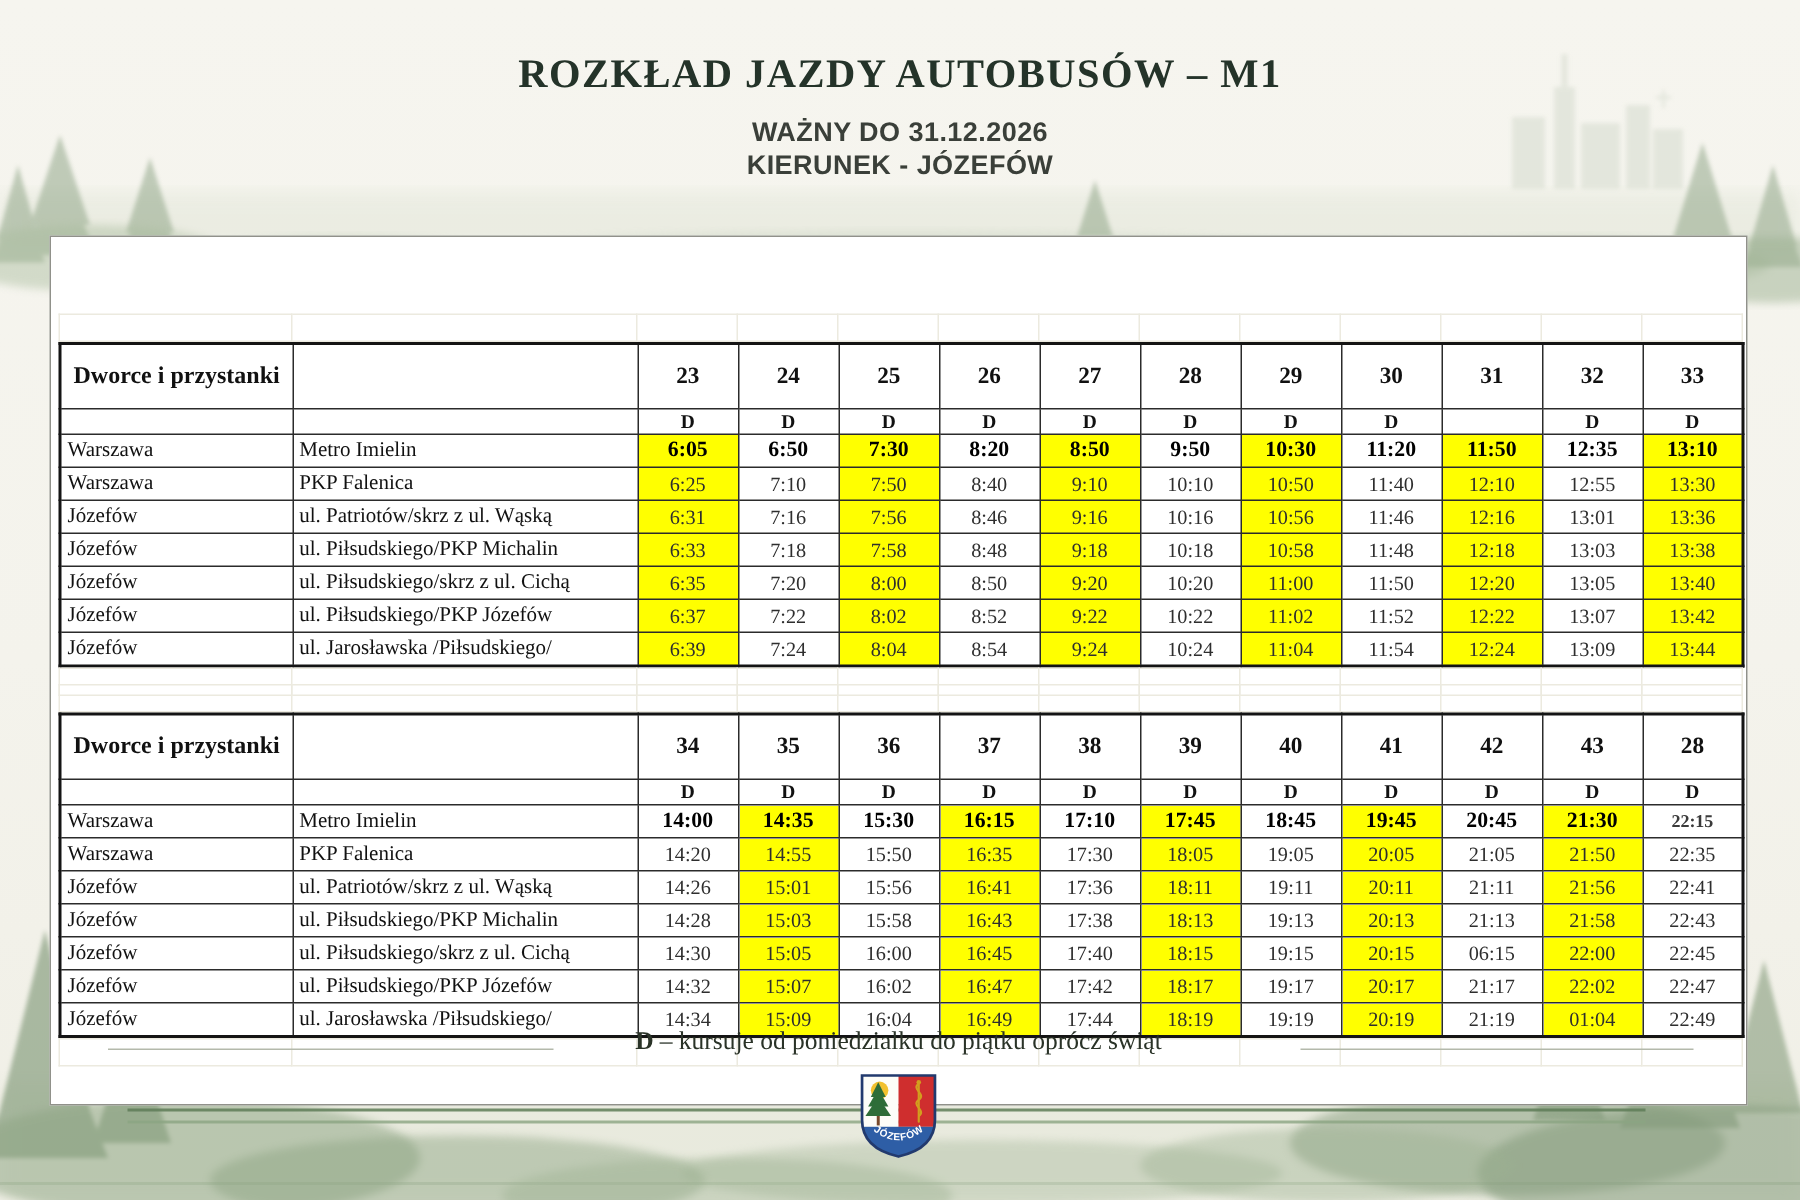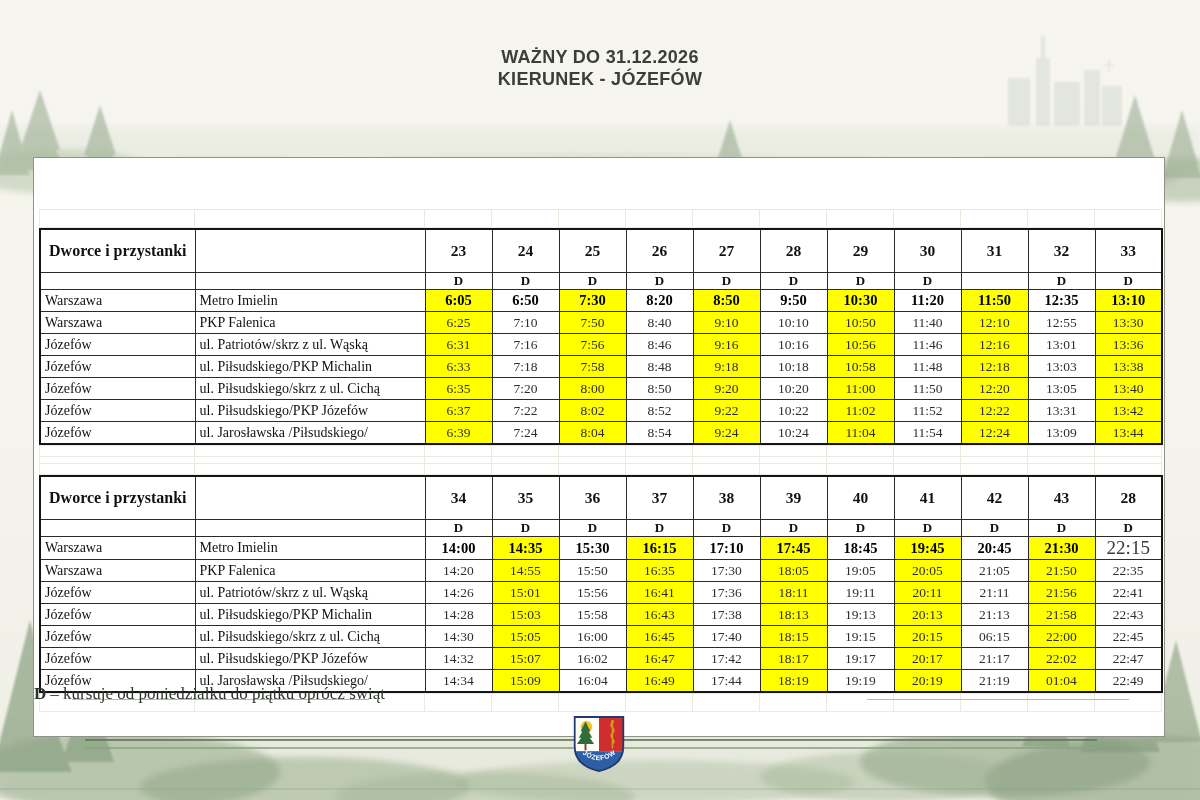--- a/index.html
+++ b/index.html
@@ -22,24 +22,24 @@
   table.ghost td{height:15px;border:1px solid #eceadf;background:transparent;}
   table.main{border:2px solid #141414;}
   table.main td{border:1px solid #2b2b2b;text-align:center;padding:0;overflow:hidden;
         white-space:nowrap;color:#111;font-family:"Liberation Serif","DejaVu Serif",serif;}
   tr.hrow td{height:42px;font-weight:bold;font-size:15.5px;}
   tr.hrow td.lbl{font-size:16px;}
   tr.drow td{height:16px;font-weight:bold;font-size:13px;}
   tr.data td{height:21px;font-size:13.5px;color:#2e2e2e;}
   tr.data td.c1,tr.data td.c2{text-align:left;padding-left:4px;font-size:14px;color:#111;}
   tr.data.first td.time{font-weight:bold;font-size:14.5px;color:#000;}
-  tr.data.first td.time.reg{font-weight:normal;font-size:19px;color:#3a3a3a;}
+  tr.data.first td.time.reg{font-weight:bold;font-size:12px;color:#3a3a3a;}
   td.hl{background:var(--hl,#ffff00);}
   
-  .legend{position:absolute;top:526px;left:0;width:100%;
+  .legend{position:absolute;top:526px;left:0;width:100%;text-align:center;
         font-size:17px;color:#2a3328;}
   .legend b{margin-right:4px;}
   .lline{position:absolute;top:541px;height:1px;background:#b4b9ab;}
   .ll{left:38px;width:297px;} .lr{left:833px;width:262px;}
   
   .dline{position:absolute;left:85px;top:739px;width:1012px;height:6px;z-index:2;
         border-top:2px solid rgba(95,125,88,.85);border-bottom:2px solid rgba(139,165,131,.8);}
   #crest{position:absolute;left:572px;top:714px;z-index:3;}
 </style>
 </head>
@@ -115,20 +115,21 @@
         <polygon points="1120,642 1080,752 1160,752"></polygon>
       <polygon points="1176,640 1150,742 1202,742"></polygon>
         <polygon points="1046,672 1022,747 1070,747"></polygon>
     </g>
     <ellipse cx="1005" cy="762" rx="145" ry="35" fill="#849b7b" opacity=".5" filter="url(#b3)"></ellipse>
     <ellipse cx="1150" cy="782" rx="165" ry="45" fill="#849b7b" opacity=".55" filter="url(#b3)"></ellipse>
     <ellipse cx="885" cy="777" rx="125" ry="25" fill="#9cb191" opacity=".4" filter="url(#b3)"></ellipse>
   </svg>
 
   <div class="hdr">
+    <h1 class="title">ROZKŁAD JAZDY AUTOBUSÓW – M1</h1>
     <div class="subs">
       <div>WAŻNY DO 31.12.2026</div>
       <div>KIERUNEK - JÓZEFÓW</div>
     </div>
   </div>
 
   <div class="card">
     <div class="tblock" id="t1">
         <table class="ghost">
           <colgroup>
@@ -291,21 +292,21 @@
               <td class="c2">ul. Piłsudskiego/PKP Józefów</td>
               <td class="time hl">6:37</td>
               <td class="time">7:22</td>
               <td class="time hl">8:02</td>
               <td class="time">8:52</td>
               <td class="time hl">9:22</td>
               <td class="time">10:22</td>
               <td class="time hl">11:02</td>
               <td class="time">11:52</td>
               <td class="time hl">12:22</td>
-              <td class="time">13:31</td>
+              <td class="time">13:07</td>
               <td class="time hl">13:42</td>
             </tr>
             <tr class="data">
               <td class="c1">Józefów</td>
               <td class="c2">ul. Jarosławska /Piłsudskiego/</td>
               <td class="time hl">6:39</td>
               <td class="time">7:24</td>
               <td class="time hl">8:04</td>
               <td class="time">8:54</td>
               <td class="time hl">9:24</td>

